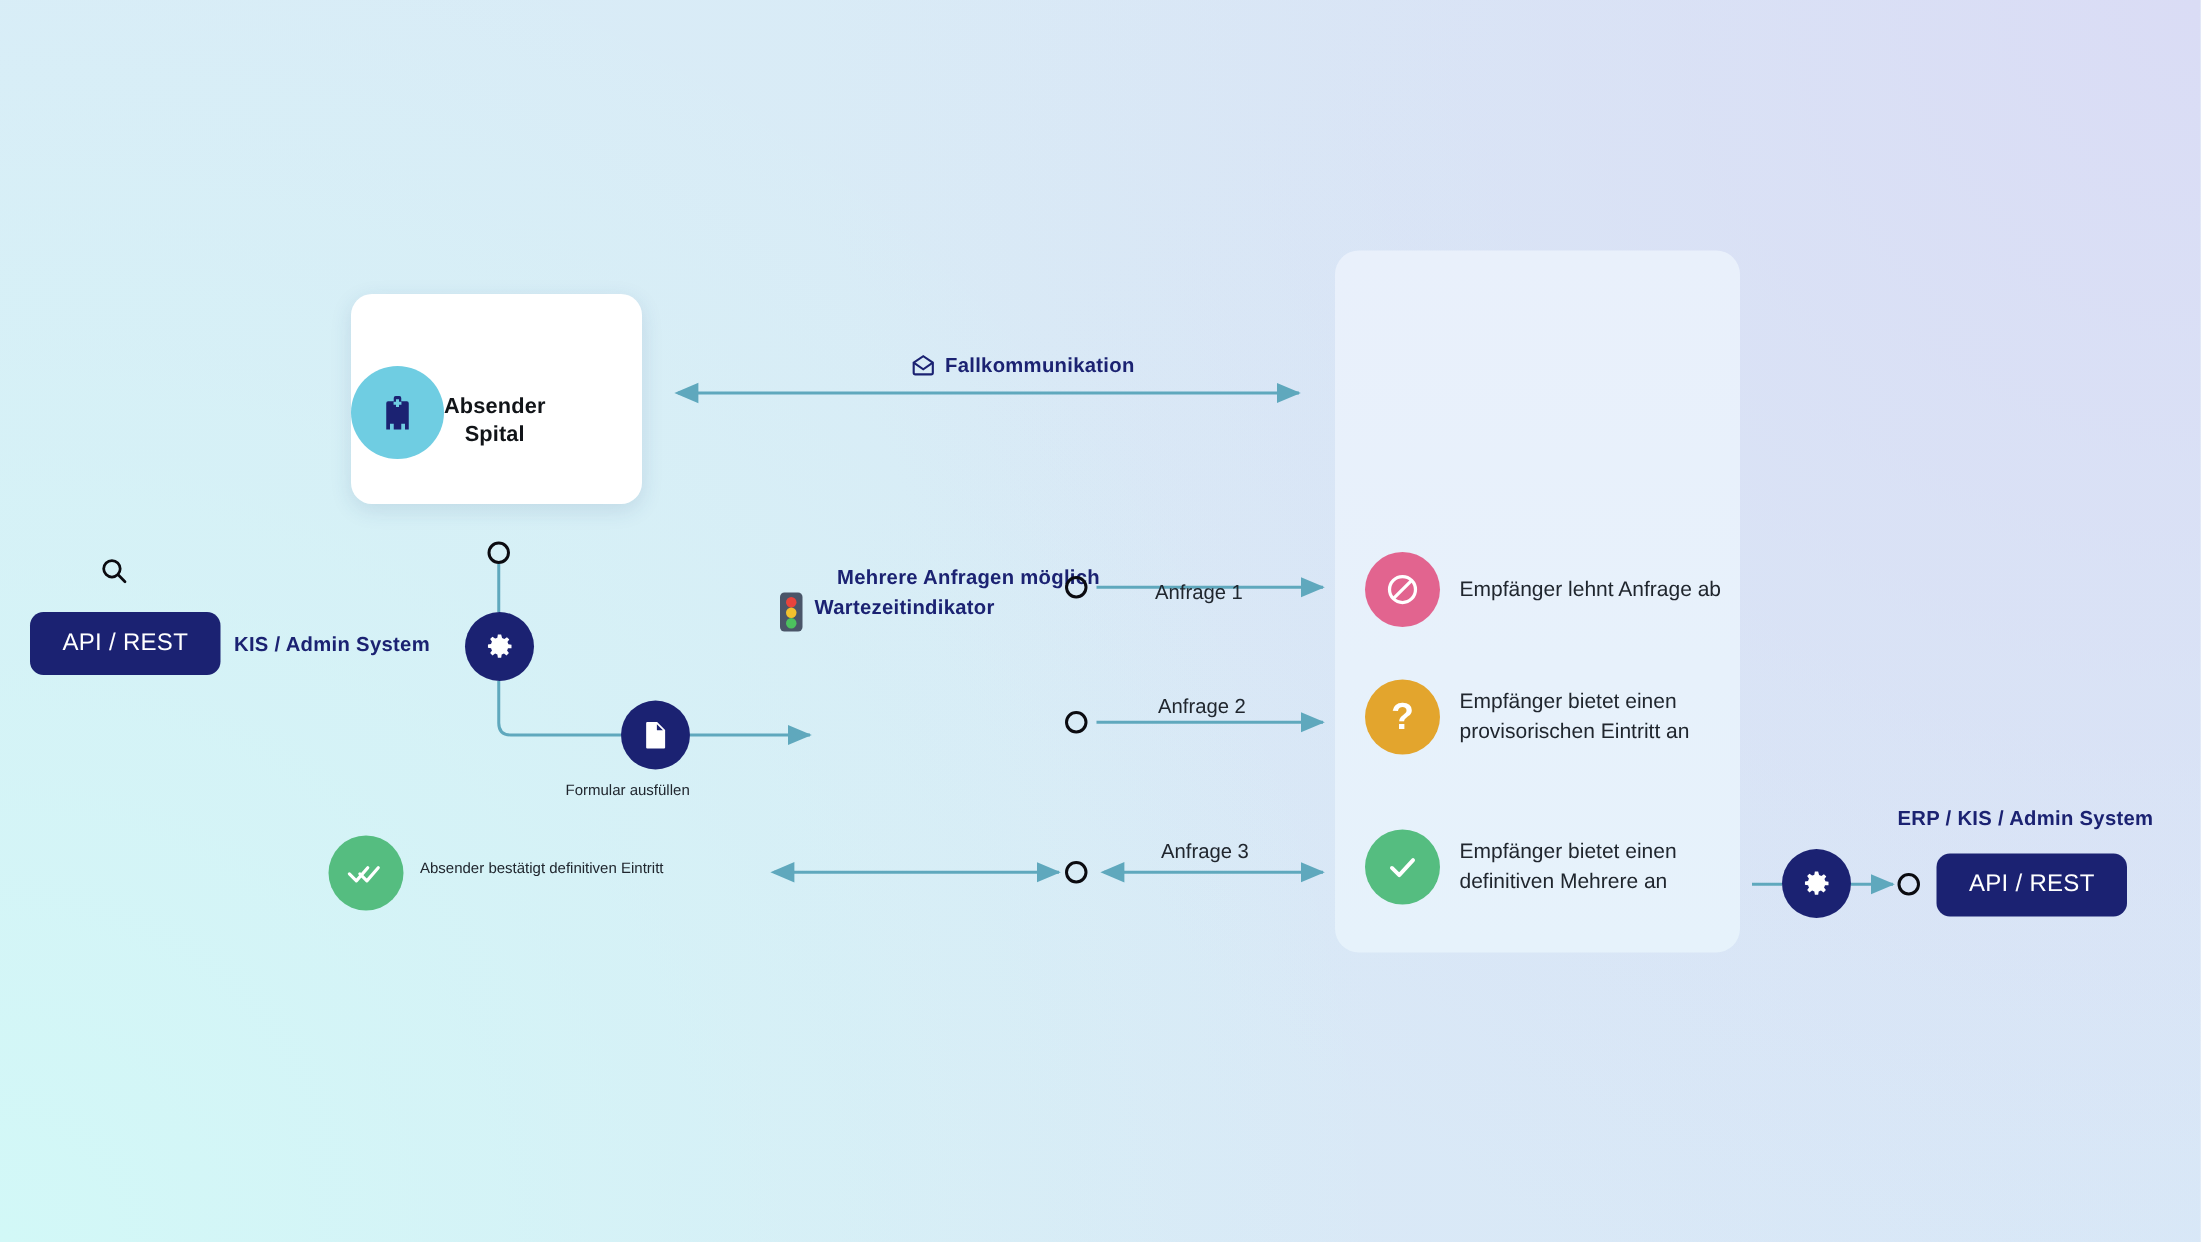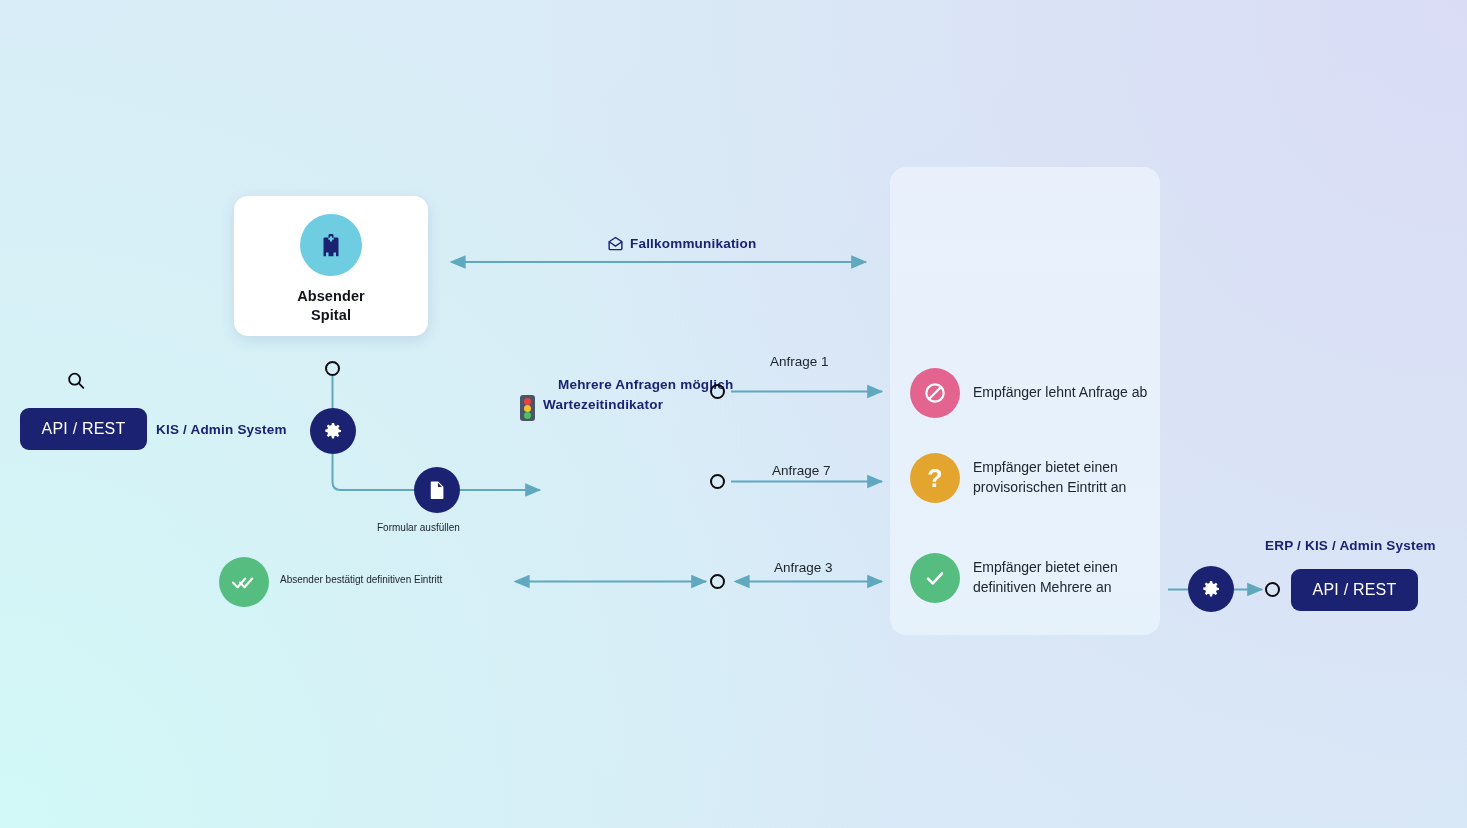--- a/index.html
+++ b/index.html
@@ -22,21 +22,21 @@
   #recv-panel{
     left:890px;top:167px;width:270px;height:468px;
     background:linear-gradient(180deg,#e9f0fb 0%,#e7f1fb 60%,#e6f2fb 100%);
     border-radius:16px;
   }
 
   
   .actor-card{
     width:194px;height:140px;background:#ffffff;border-radius:14px;
     box-shadow:0 4px 14px rgba(40,70,120,.13);
-    display:flex;flex-direction:column;align-items:center;justify-content:flex-start;
+    display:flex;align-items:center;justify-content:flex-start;
     padding-top:18px;box-sizing:border-box;
   }
   #sender-card{left:234px;top:196px;}
   #receiver-card{left:928px;top:196px;}
   .actor-ic{
     width:62px;height:62px;border-radius:50%;background:#6fcde2;
     display:flex;align-items:center;justify-content:center;
   }
   .actor-label{
     margin-top:11px;text-align:center;font-size:14.5px;font-weight:bold;
@@ -87,21 +87,21 @@
   #erp-right{left:1265px;top:538px;}
   #multi-l1{left:513px;top:377px;padding-left:45px;}
   #multi-l2{left:543px;top:397px;}
   #fallkom-label{left:607px;top:235px;}
 
   
   .cap{color:#20262e;font-size:10px;white-space:nowrap;}
   #formular-cap{left:377px;top:522px;}
   #sender-confirm-cap{left:280px;top:574px;}
   .anfrage-cap{color:#20262e;font-size:13.5px;white-space:nowrap;}
-  #anf1{left:770px;top:354px;}
+  #anf1{left:770px;top:387px;}
   #anf2{left:772px;top:463px;}
   #anf3{left:774px;top:560px;}
 
   
   .status-row{display:flex;align-items:center;gap:13px;}
   #status-1{left:910px;top:368px;}
   #status-2{left:910px;top:453px;}
   #status-3{left:910px;top:553px;}
   .status-ic{
     width:50px;height:50px;border-radius:50%;flex:0 0 50px;
@@ -213,21 +213,21 @@
     <div class="l" style="top:3px;background:#e8443c;"></div>
     <div class="l" style="top:10px;background:#f2c12e;"></div>
     <div class="l" style="top:17px;background:#4cc15e;"></div>
   </div>
   <div id="multi-l2" class="abs navy-cap">Wartezeitindikator</div>
 
   <div id="dot-a1" class="abs dot"></div>
   <div id="dot-a2" class="abs dot"></div>
   <div id="dot-a3" class="abs dot"></div>
   <div id="anf1" class="abs anfrage-cap">Anfrage 1</div>
-  <div id="anf2" class="abs anfrage-cap">Anfrage 7</div>
+  <div id="anf2" class="abs anfrage-cap">Anfrage 2</div>
   <div id="anf3" class="abs anfrage-cap">Anfrage 3</div>
 
   <div id="status-1" class="abs status-row">
     <div class="status-ic" style="background:#e2648f;">
       <svg width="26" height="26" viewBox="0 0 24 24" fill="none" stroke="#ffffff" stroke-width="2">
         <circle cx="12" cy="12" r="8"></circle>
           <line x1="6.5" y1="17.5" x2="17.5" y2="6.5"></line>
       </svg>
     </div>
     <div class="status-tx">

